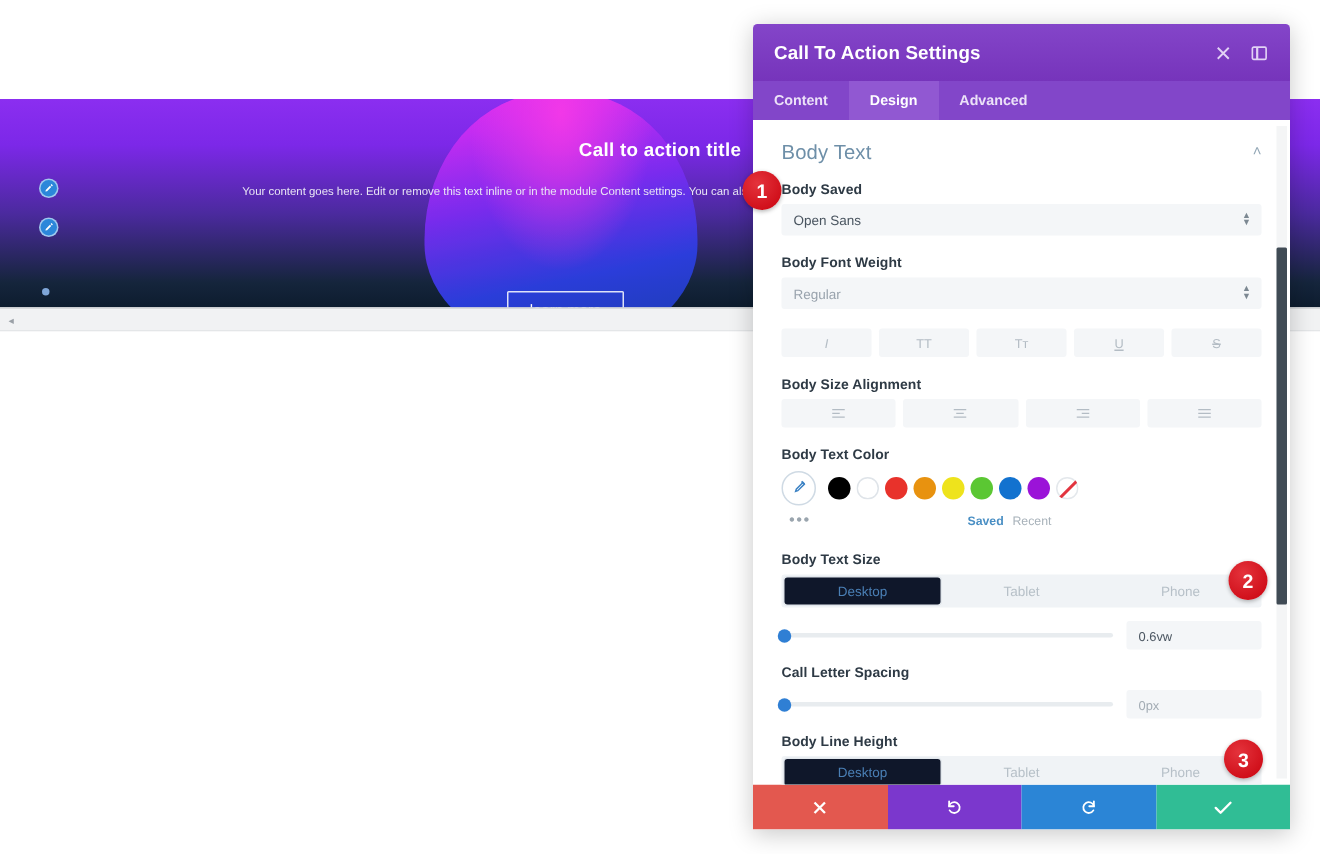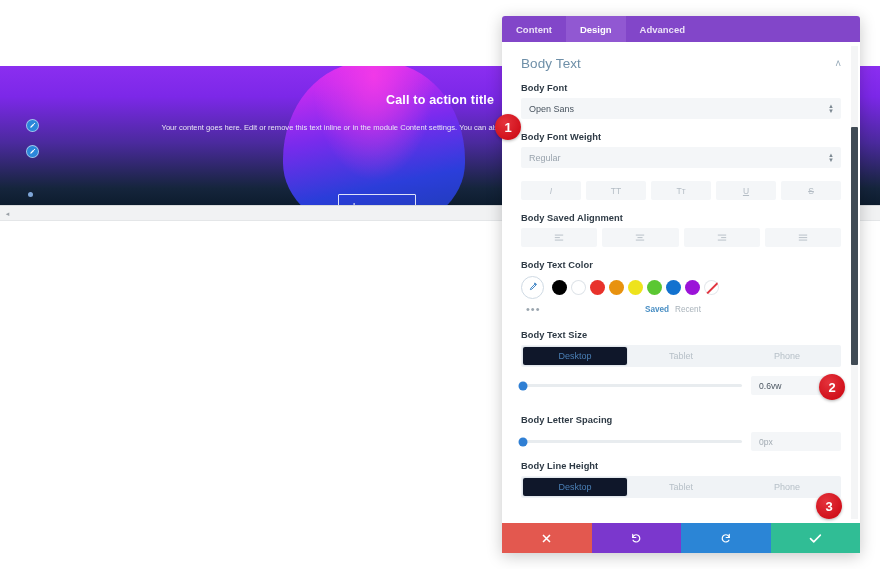--- a/index.html
+++ b/index.html
@@ -388,40 +388,54 @@
   </div>
 
   <div class="page-strip">
     <div class="strip-arrow">◂</div>
   </div>
   <div class="page-below"></div>
 </div>
 
 <div class="panel">
 
+  <div class="panel-header">
+    <div class="panel-title">Call To Action Settings</div>
+    <div class="hdr-icon">
+      <svg width="11" height="11" viewBox="0 0 12 12" fill="none" stroke="currentColor" stroke-width="1.4">
+        <path d="M2 2 L10 10 M10 2 L2 10"></path>
+      </svg>
+    </div>
+    <div class="hdr-icon">
+      <svg width="11" height="11" viewBox="0 0 12 12" fill="none" stroke="currentColor" stroke-width="1.2">
+        <rect x="1" y="1.5" width="10" height="9" rx="1"></rect>
+        <path d="M4.5 1.5 L4.5 10.5" stroke-width="1.6"></path>
+      </svg>
+    </div>
+  </div>
 
   <div class="panel-tabs">
     <div class="tab">Content</div>
     <div class="tab active">Design</div>
     <div class="tab">Advanced</div>
   </div>
 
   <div class="panel-body">
     <div class="scrollbar-track"></div>
     <div class="scrollbar-thumb"></div>
 
     <div class="body-scroll">
 
       <div class="section-head">
         <div class="section-title">Body Text</div>
         <div class="chev">˄</div>
       </div>
 
       <div class="field-block">
-        <div class="field-label">Body Font</div>
+        <div class="field-label">Body Saved</div>
         <div class="select-box">
           <span>Open Sans</span>
           <span class="select-arrows">
             <span>▲</span>
               <span>▼</span>
           </span>
         </div>
       </div>
 
       <div class="field-block">
@@ -439,21 +453,21 @@
         <div class="seg-row">
           <div class="seg-btn" style="font-style:italic;">I</div>
           <div class="seg-btn">TT</div>
           <div class="seg-btn">Tᴛ</div>
           <div class="seg-btn" style="text-decoration:underline;">U</div>
           <div class="seg-btn" style="text-decoration:line-through;">S</div>
         </div>
       </div>
 
       <div class="field-block">
-        <div class="field-label">Body Saved Alignment</div>
+        <div class="field-label">Body Size Alignment</div>
         <div class="seg-row">
           <div class="seg-btn">
             <svg width="10" height="8" viewBox="0 0 12 9" stroke="currentColor" stroke-width="1.1">
               <path d="M1 1h10M1 4h6M1 7h10"></path>
             </svg>
           </div>
           <div class="seg-btn">
             <svg width="10" height="8" viewBox="0 0 12 9" stroke="currentColor" stroke-width="1.1">
               <path d="M1 1h10M3 4h6M1 7h10"></path>
             </svg>
@@ -490,38 +504,38 @@
           <div class="swatch" style="background:#9b13d8"></div>
           <div class="swatch-none"></div>
         </div>
         <div class="color-meta">
           <span class="dots">•••</span>
           <span class="saved-link">Saved</span>
           <span class="recent-link">Recent</span>
         </div>
       </div>
 
-      <div class="field-block" style="margin-bottom:20px;">
+      <div class="field-block" style="margin-bottom:10px;">
         <div class="field-label">Body Text Size</div>
         <div class="device-row">
           <div class="device-btn active">Desktop</div>
           <div class="device-btn">Tablet</div>
           <div class="device-btn">Phone</div>
         </div>
         <div class="slider-row">
           <div class="slider">
             <div class="slider-track"></div>
             <div class="slider-knob" style="left:1%;"></div>
           </div>
           <div class="value-box">0.6vw</div>
         </div>
       </div>
 
       <div class="field-block" style="margin-bottom:10px;">
-        <div class="field-label">Body Letter Spacing</div>
+        <div class="field-label">Call Letter Spacing</div>
         <div class="slider-row" style="margin-top:7px;">
           <div class="slider">
             <div class="slider-track"></div>
             <div class="slider-knob" style="left:1%;"></div>
           </div>
           <div class="value-box muted">0px</div>
         </div>
       </div>
 
       <div class="field-block">

